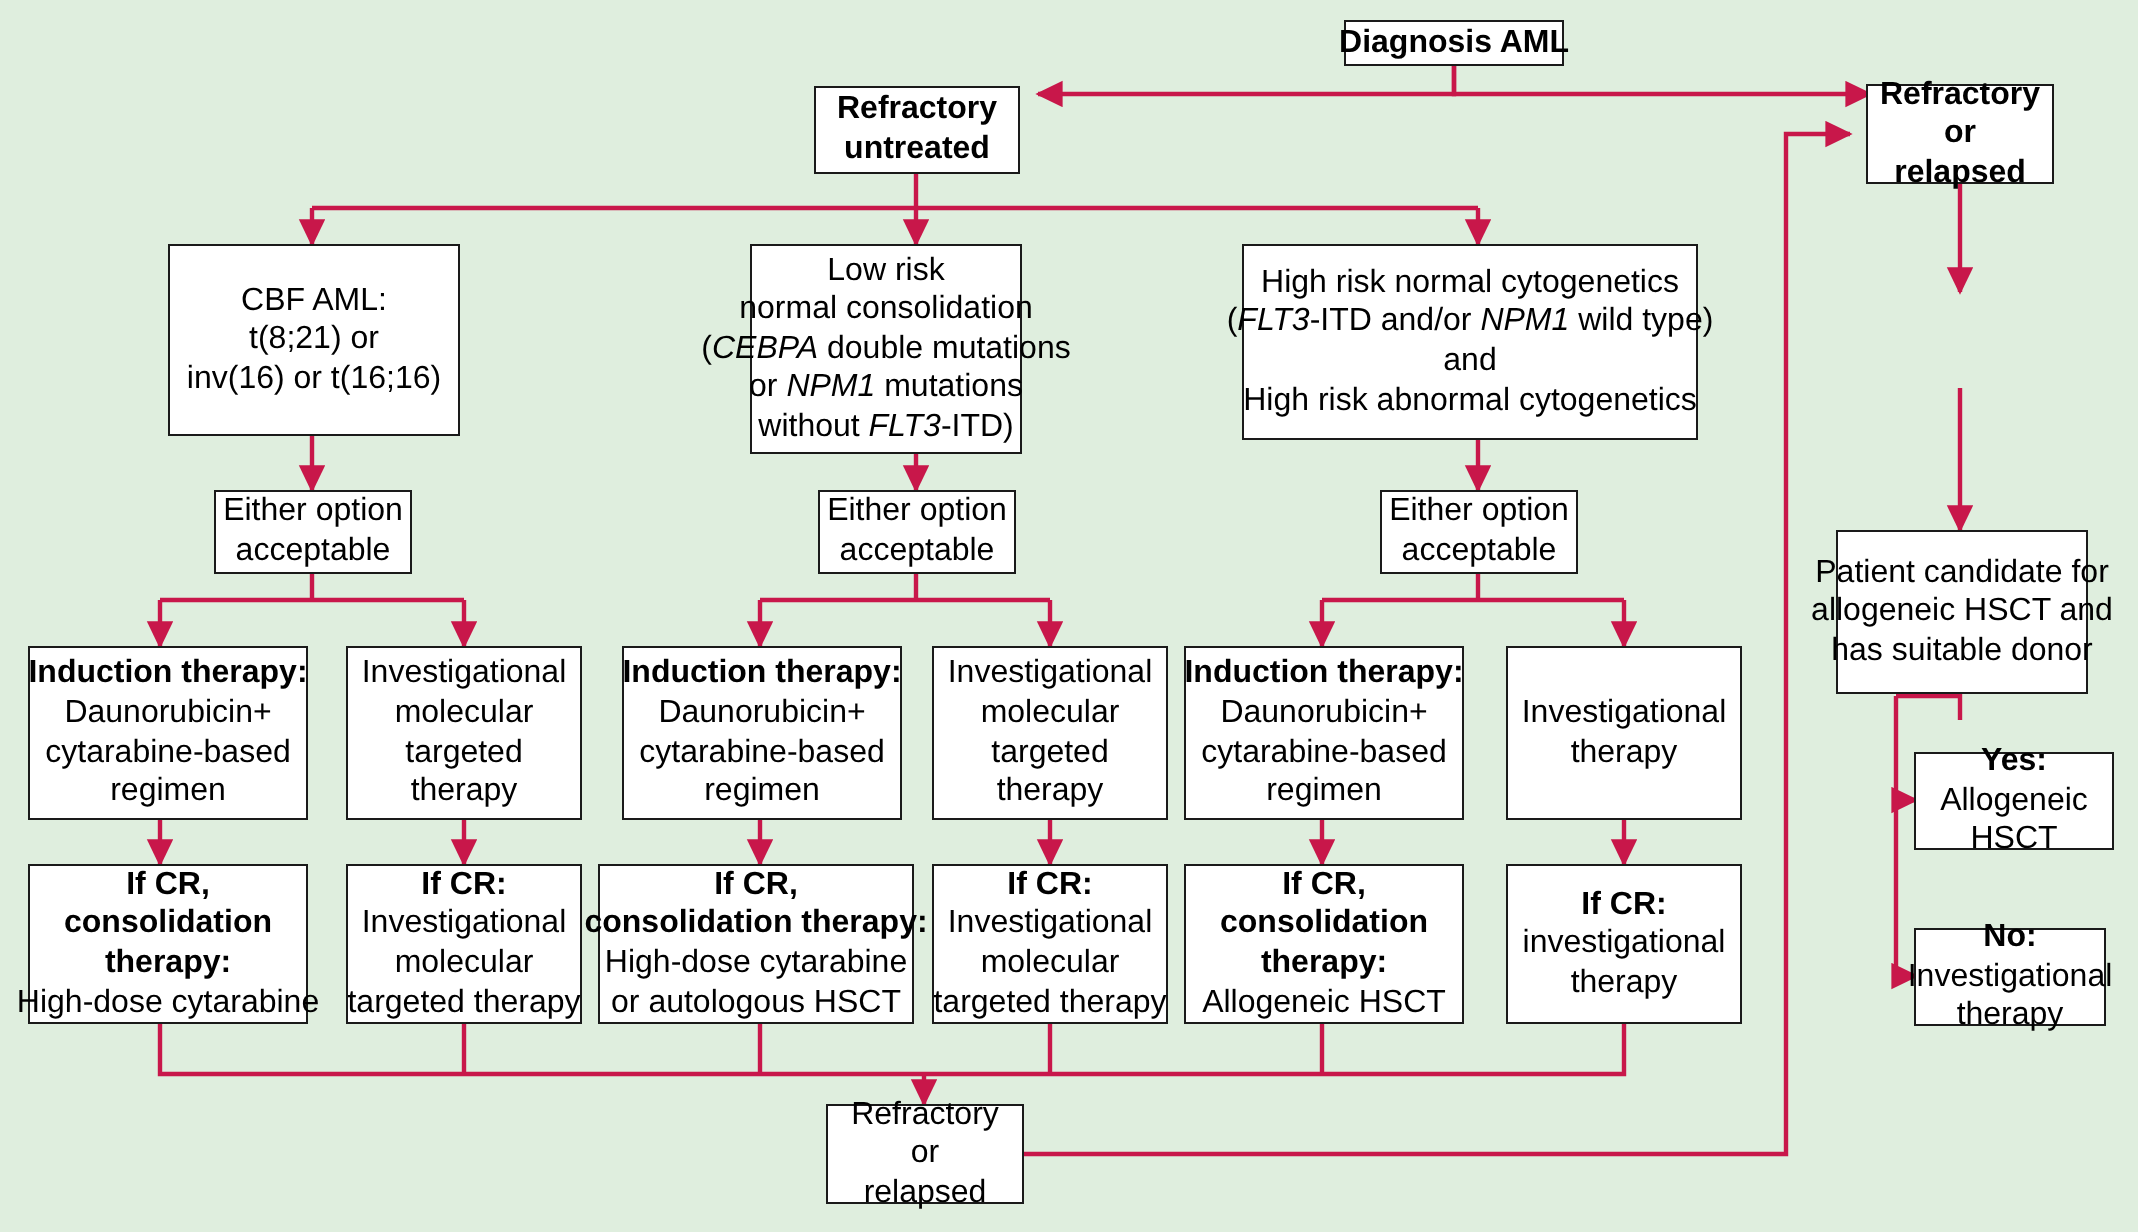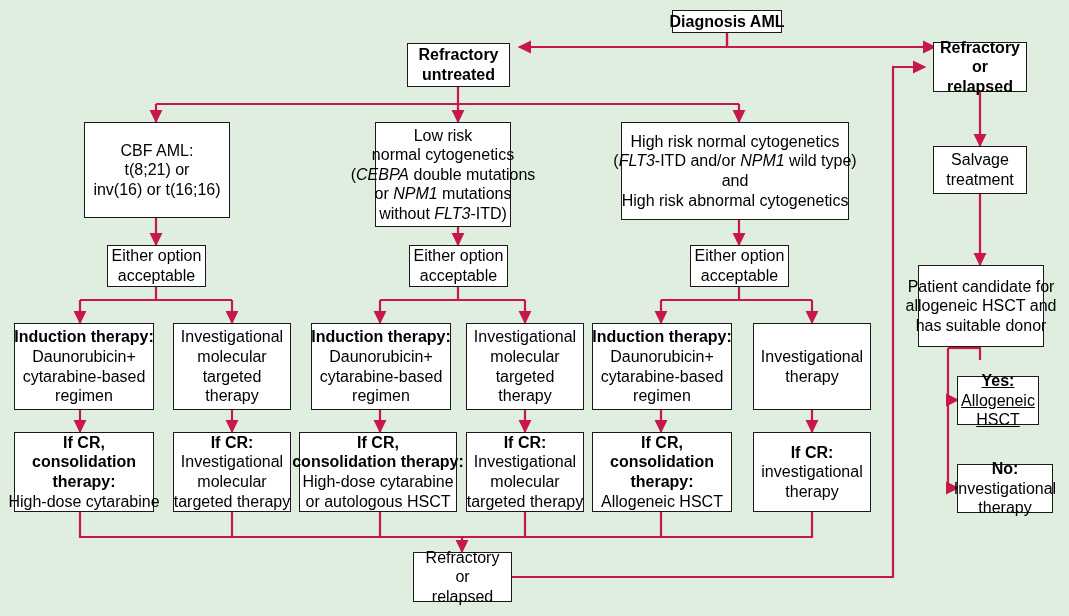--- a/index.html
+++ b/index.html
@@ -117,21 +117,21 @@
   </div>
 
   <div class="box" style="left:84px;top:122px;width:146px;height:96px;">
     <span class="ln">CBF AML:</span>
     <span class="ln">t(8;21) or</span>
     <span class="ln">inv(16) or t(16;16)</span>
   </div>
 
   <div class="box" style="left:375px;top:122px;width:136px;height:105px;">
     <span class="ln">Low risk</span>
-    <span class="ln">normal cytogenetics</span>
+    <span class="ln">normal consolidation</span>
     <span class="ln">(<span class="it">CEBPA</span> double mutations</span>
     <span class="ln">or <span class="it">NPM1</span> mutations</span>
     <span class="ln">without <span class="it">FLT3</span>-ITD)</span>
   </div>
 
   <div class="box" style="left:621px;top:122px;width:228px;height:98px;">
     <span class="ln">High risk normal cytogenetics</span>
     <span class="ln">(<span class="it">FLT3</span>-ITD and/or <span class="it">NPM1</span> wild type)</span>
     <span class="ln">and</span>
     <span class="ln">High risk abnormal cytogenetics</span>
@@ -220,30 +220,26 @@
     <span class="ln">investigational</span>
     <span class="ln">therapy</span>
   </div>
 
   <div class="box" style="left:413px;top:552px;width:99px;height:50px;">
     <span class="ln">Refractory</span>
     <span class="ln">or</span>
     <span class="ln">relapsed</span>
   </div>
 
-  <div class="box" style="left:933px;top:146px;width:94px;height:48px;">
-    <span class="ln">Salvage</span>
-    <span class="ln">treatment</span>
-  </div>
   <div class="box" style="left:918px;top:265px;width:126px;height:82px;">
     <span class="ln">Patient candidate for</span>
     <span class="ln">allogeneic HSCT and</span>
     <span class="ln">has suitable donor</span>
   </div>
-  <div class="box" style="left:957px;top:376px;width:82px;height:49px;text-decoration:underline;">
+  <div class="box" style="left:957px;top:376px;width:100px;height:49px;">
     <span class="ln b">Yes:</span>
     <span class="ln">Allogeneic</span>
     <span class="ln">HSCT</span>
   </div>
   <div class="box" style="left:957px;top:464px;width:96px;height:49px;">
     <span class="ln b">No:</span>
     <span class="ln">Investigational</span>
     <span class="ln">therapy</span>
   </div>
 

